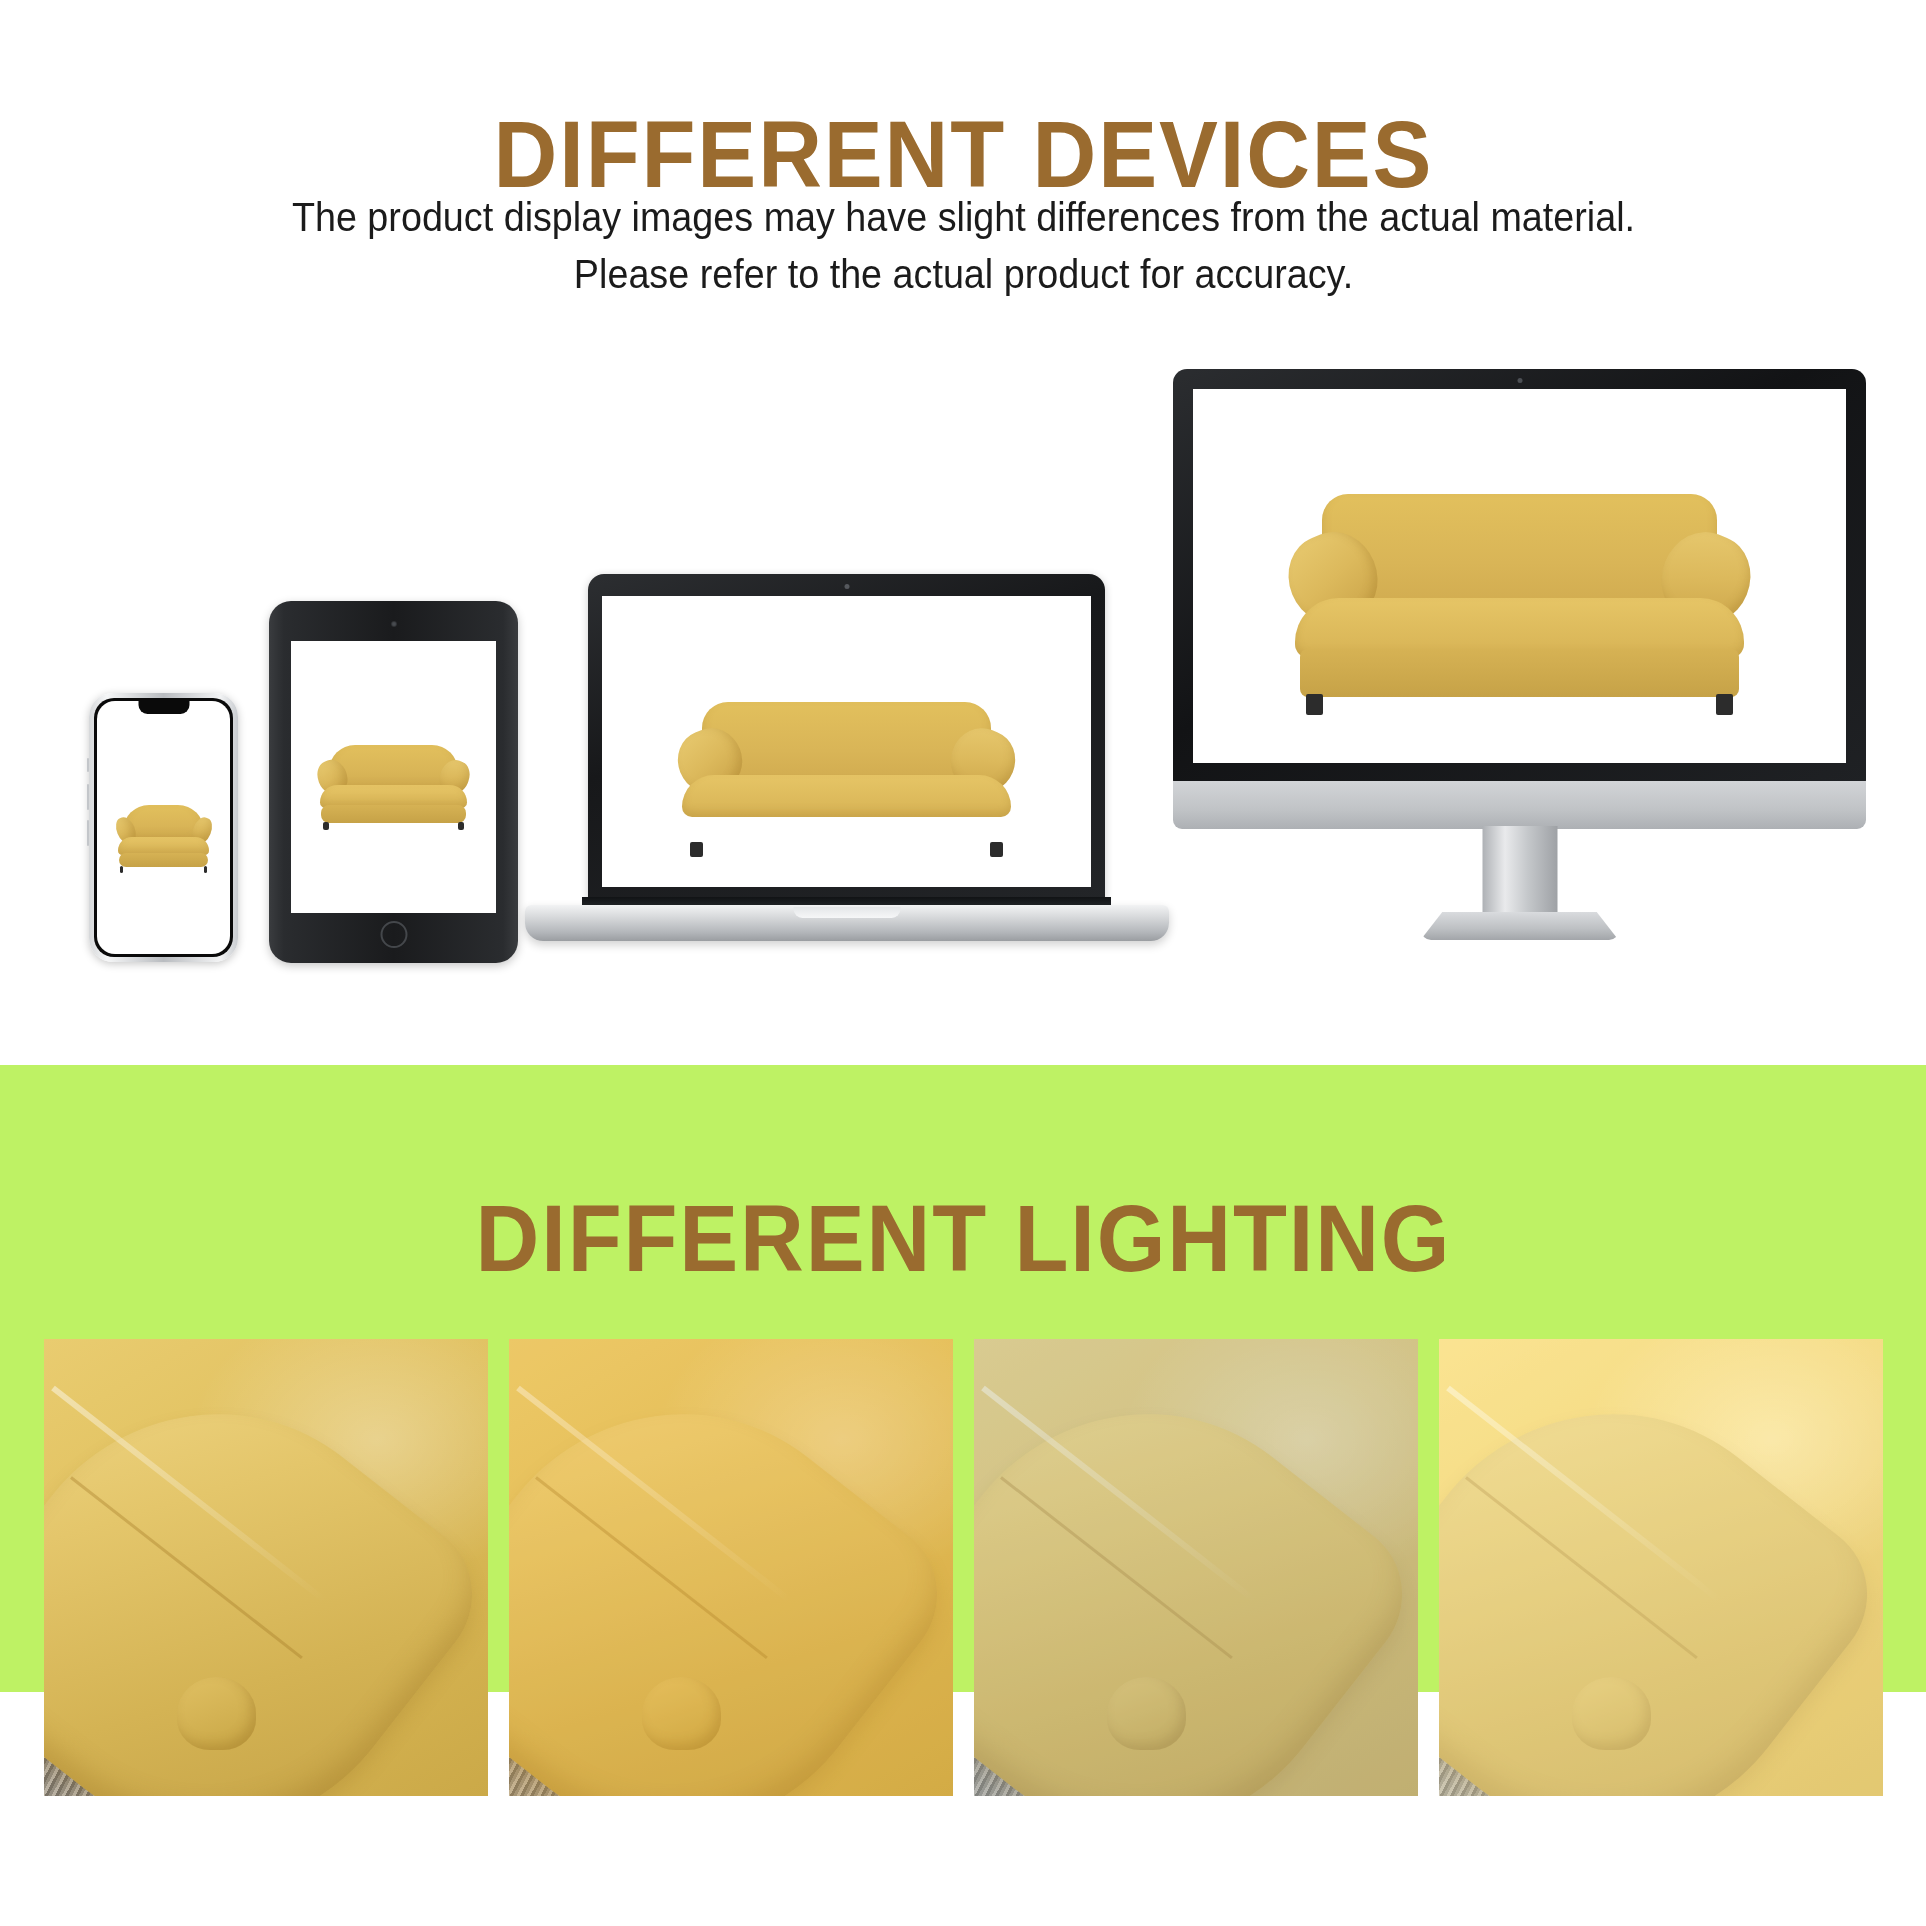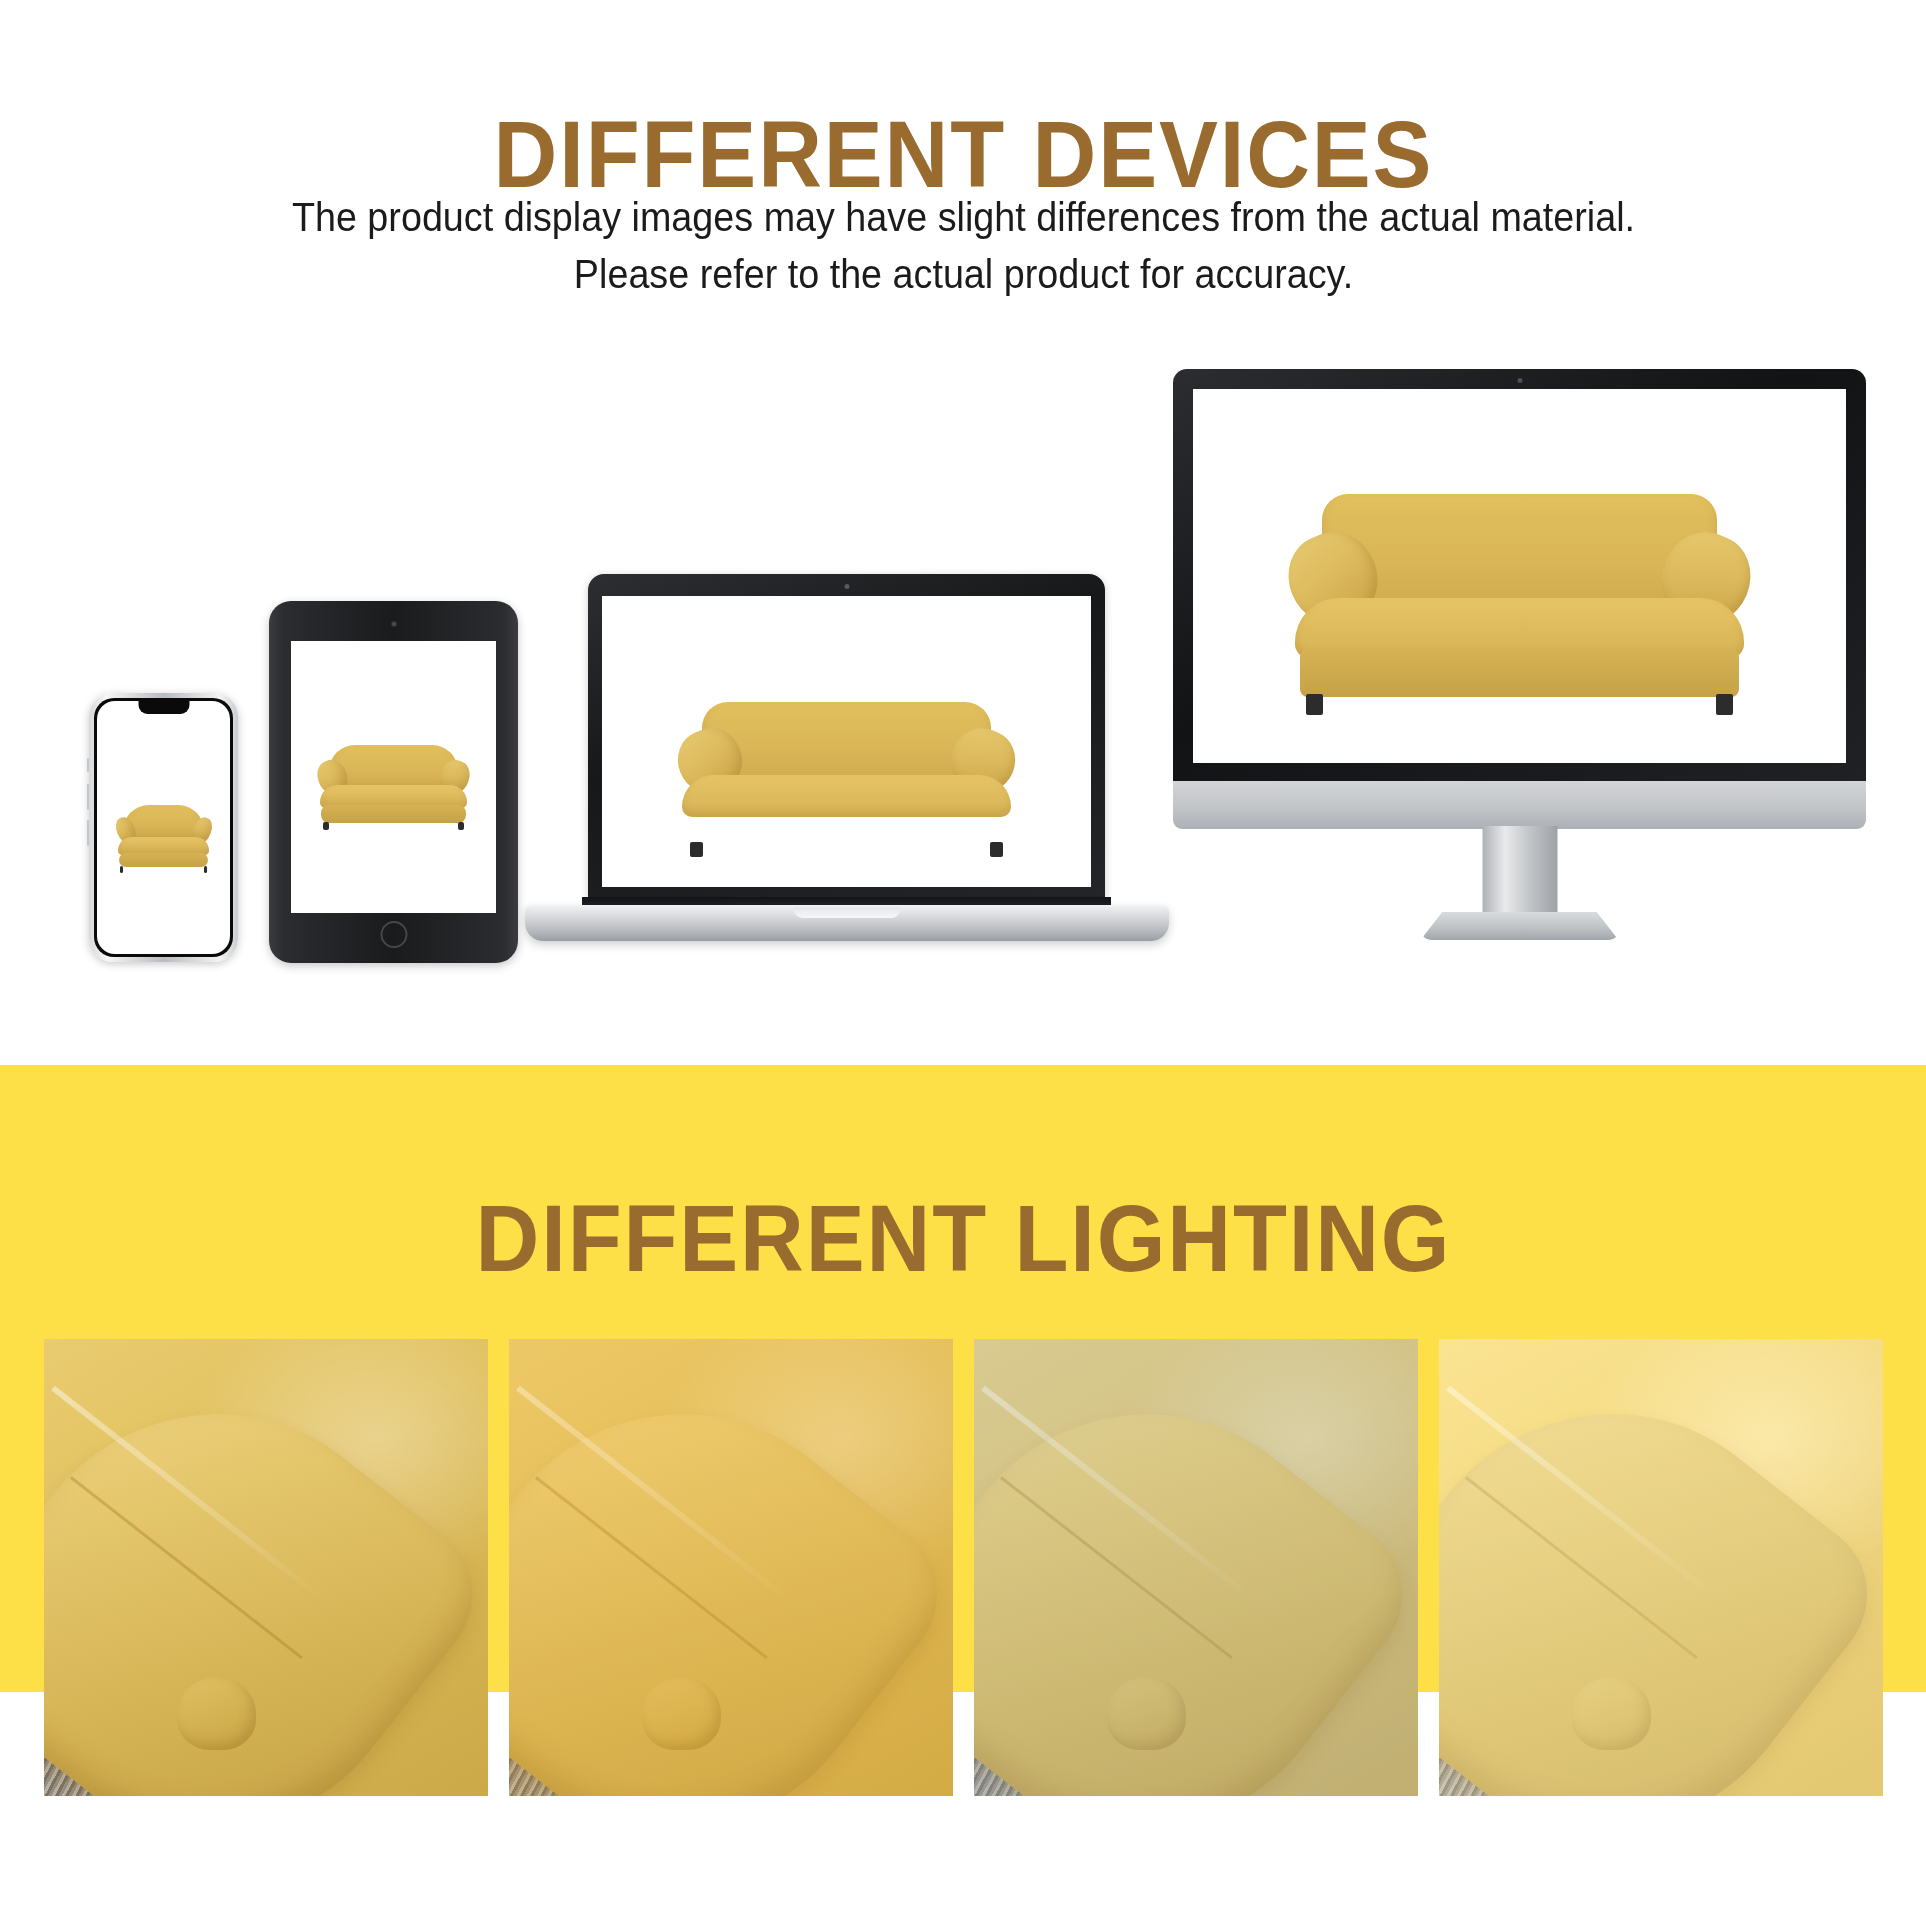--- a/index.html
+++ b/index.html
@@ -184,21 +184,21 @@
     width:198px;height:28px;
     background:linear-gradient(180deg,#d9dbde 0%,#bdc0c3 60%,#a2a5a9 100%);
     border-radius:6px 6px 10px 10px;
     clip-path:polygon(11% 0,89% 0,100% 100%,0 100%);
   }
   .desktop .sofa-wrap{position:absolute;left:8%;top:12%;width:84%;height:80%;}
 
   
   .lighting-section{
     position:absolute;left:0;top:1065px;width:1927px;height:627px;
-    background:#fde047;
+    background:#bef264;
   }
   .lt-title{
     position:absolute;left:0;top:55px;width:1927px;text-align:center;
     font-family:"Liberation Sans Narrow","Liberation Sans",sans-serif;
     font-weight:bold;font-size:95px;letter-spacing:2px;
     color:#9A6B2F;transform:scaleX(0.93);transform-origin:center top;
     white-space:nowrap;
   }
   .swatch-row{
     position:absolute;left:44px;top:274px;

